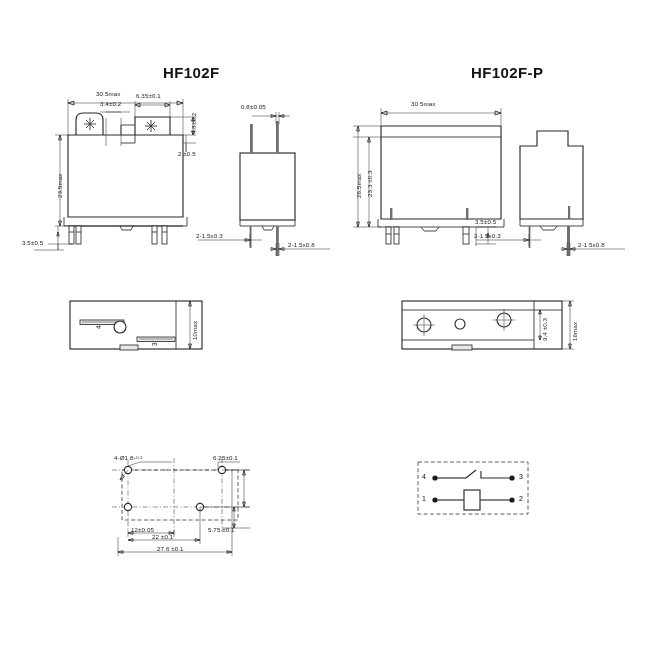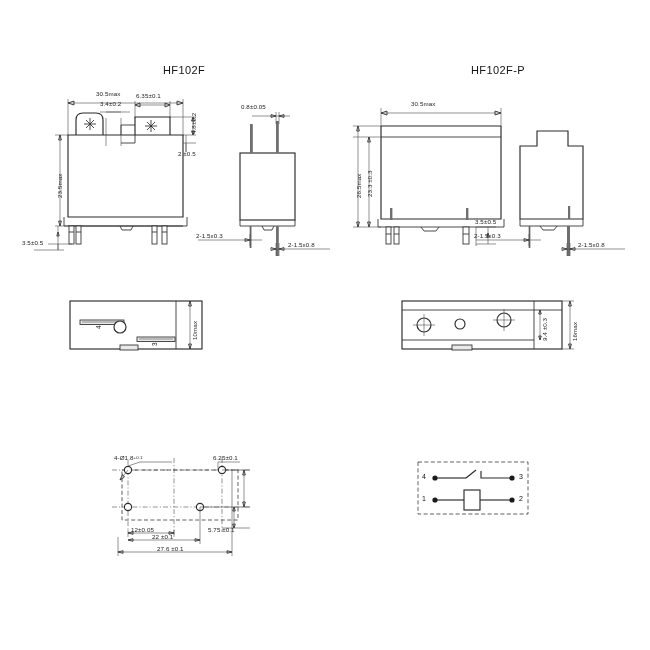--- a/index.html
+++ b/index.html
@@ -7,22 +7,22 @@
     width:650px;height:650px;
     background:#ffffff;
     font-family:"Liberation Sans", sans-serif;
     color:#1a1a1a;
     overflow:hidden;
     position:relative;
   }
   #sheet{position:absolute;left:0;top:0;width:650px;height:650px;}
   .ttl{
     position:absolute;
-    font-size:11px;
-    font-weight:400;
+    font-size:15px;
+    font-weight:700;
     letter-spacing:.4px;
     color:#141414;
     white-space:nowrap;
   }
   .dim{
     position:absolute;
     font-size:6.2px;
     color:#1e1e1e;
     white-space:nowrap;
     letter-spacing:.1px;

